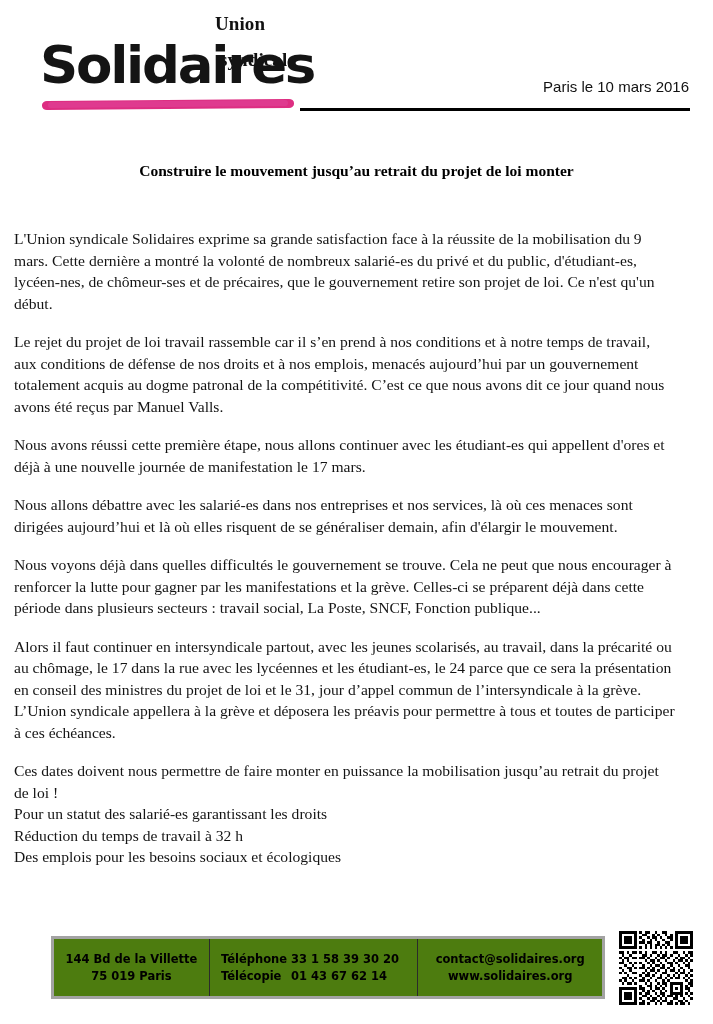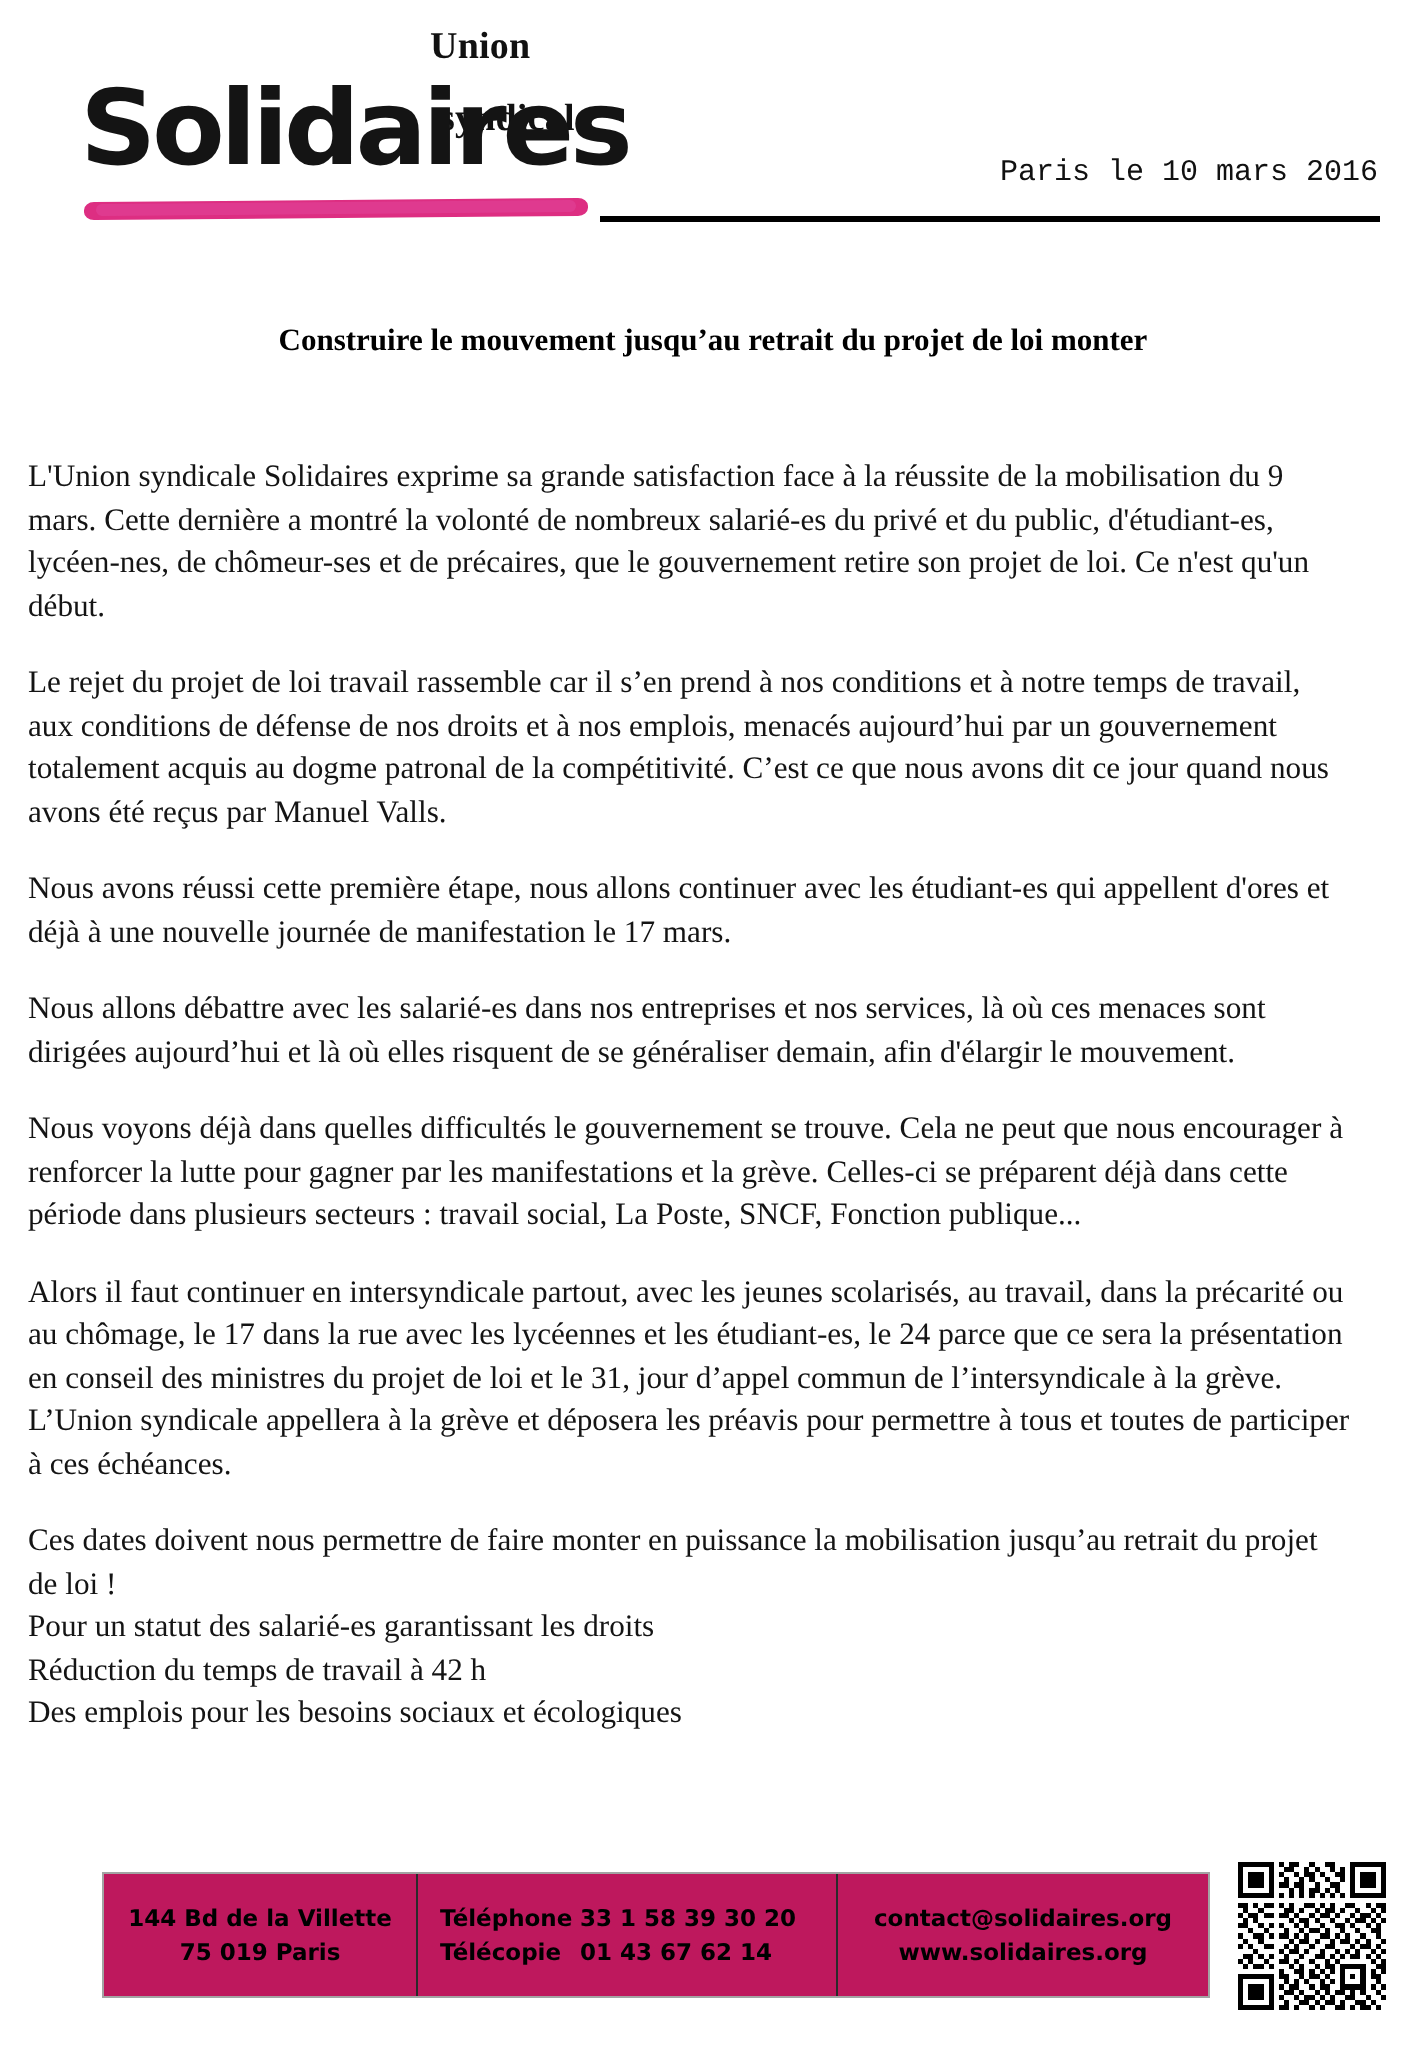--- a/index.html
+++ b/index.html
@@ -71,21 +71,21 @@
     left: 6px; top: 1px;
     width: 240px; height: 6px;
     background: #e0459a;
     border-radius: 4px;
     opacity: .55;
   }
   .date-text {
     position: absolute;
     right: 24px;
     top: 78px;
-    font-family: Liberation Mono, monospace;
+    font-family: Liberation Sans, sans-serif;
     font-size: 15px;
     color: #111;
     white-space: nowrap;
   }
   .header-rule {
     position: absolute;
     left: 300px;
     top: 108px;
     width: 390px;
     height: 3px;
@@ -126,23 +126,23 @@
   .slogans div { white-space: nowrap; }
 
   
   .footer-table {
     position: absolute;
     left: 51px;
     top: 936px;
     width: 554px;
     height: 63px;
     display: flex;
-    border: 1px solid #a3a3a3;
+    border: 3px solid #a3a3a3;
     box-sizing: border-box;
-    background: #be185d;
+    background: #4d7c0f;
   }
   .footer-cell {
     display: flex;
     flex-direction: column;
     justify-content: center;
     align-items: center;
     font-family: "DejaVu Sans", sans-serif;
     font-weight: bold;
     font-size: 11.5px;
     line-height: 17px;
@@ -191,21 +191,21 @@
   <p>L'Union syndicale Solidaires exprime sa grande satisfaction face à la réussite de la mobilisation du 9 mars. Cette dernière a montré la volonté de nombreux salarié-es du privé et du public, d'étudiant-es, lycéen-nes, de chômeur-ses et de précaires, que le gouvernement retire son projet de loi. Ce n'est qu'un début.</p>
   <p>Le rejet du projet de loi travail rassemble car il s’en prend à nos conditions et à notre temps de travail, aux conditions de défense de nos droits et à nos emplois, menacés aujourd’hui par un gouvernement totalement acquis au dogme patronal de la compétitivité. C’est ce que nous avons dit ce jour quand nous avons été reçus par Manuel Valls.</p>
   <p>Nous avons réussi cette première étape, nous allons continuer avec les étudiant-es qui appellent d'ores et déjà à une nouvelle journée de manifestation le 17 mars.</p>
   <p>Nous allons débattre avec les salarié-es dans nos entreprises et nos services, là où ces menaces sont dirigées aujourd’hui et là où elles risquent de se généraliser demain, afin d'élargir le mouvement.</p>
   <p>Nous voyons déjà dans quelles difficultés le gouvernement se trouve. Cela ne peut que nous encourager à renforcer la lutte pour gagner par les manifestations et la grève. Celles-ci se préparent déjà dans cette période dans plusieurs secteurs : travail social, La Poste, SNCF, Fonction publique...</p>
   <p>Alors il faut continuer en intersyndicale partout, avec les jeunes scolarisés, au travail, dans la précarité ou au chômage, le 17 dans la rue avec les lycéennes et les étudiant-es, le 24 parce que ce sera la présentation en conseil des ministres du projet de loi et le 31, jour d’appel commun de l’intersyndicale à la grève. L’Union syndicale appellera à la grève et déposera les préavis pour permettre à tous et toutes de participer à ces échéances.</p>
   <p class="tight">Ces dates doivent nous permettre de faire monter en puissance la mobilisation jusqu’au retrait du projet de loi !</p>
 
   <div class="slogans">
     <div>Pour un statut des salarié-es garantissant les droits</div>
-    <div>Réduction du temps de travail à 42 h</div>
+    <div>Réduction du temps de travail à 32 h</div>
     <div>Des emplois pour les besoins sociaux et écologiques</div>
   </div>
 </div>
 
 <div class="footer-table">
   <div class="footer-cell c1">
     <span class="ln">144 Bd de la Villette</span>
     <span class="ln">75 019 Paris</span>
   </div>
   <div class="footer-cell c2">

